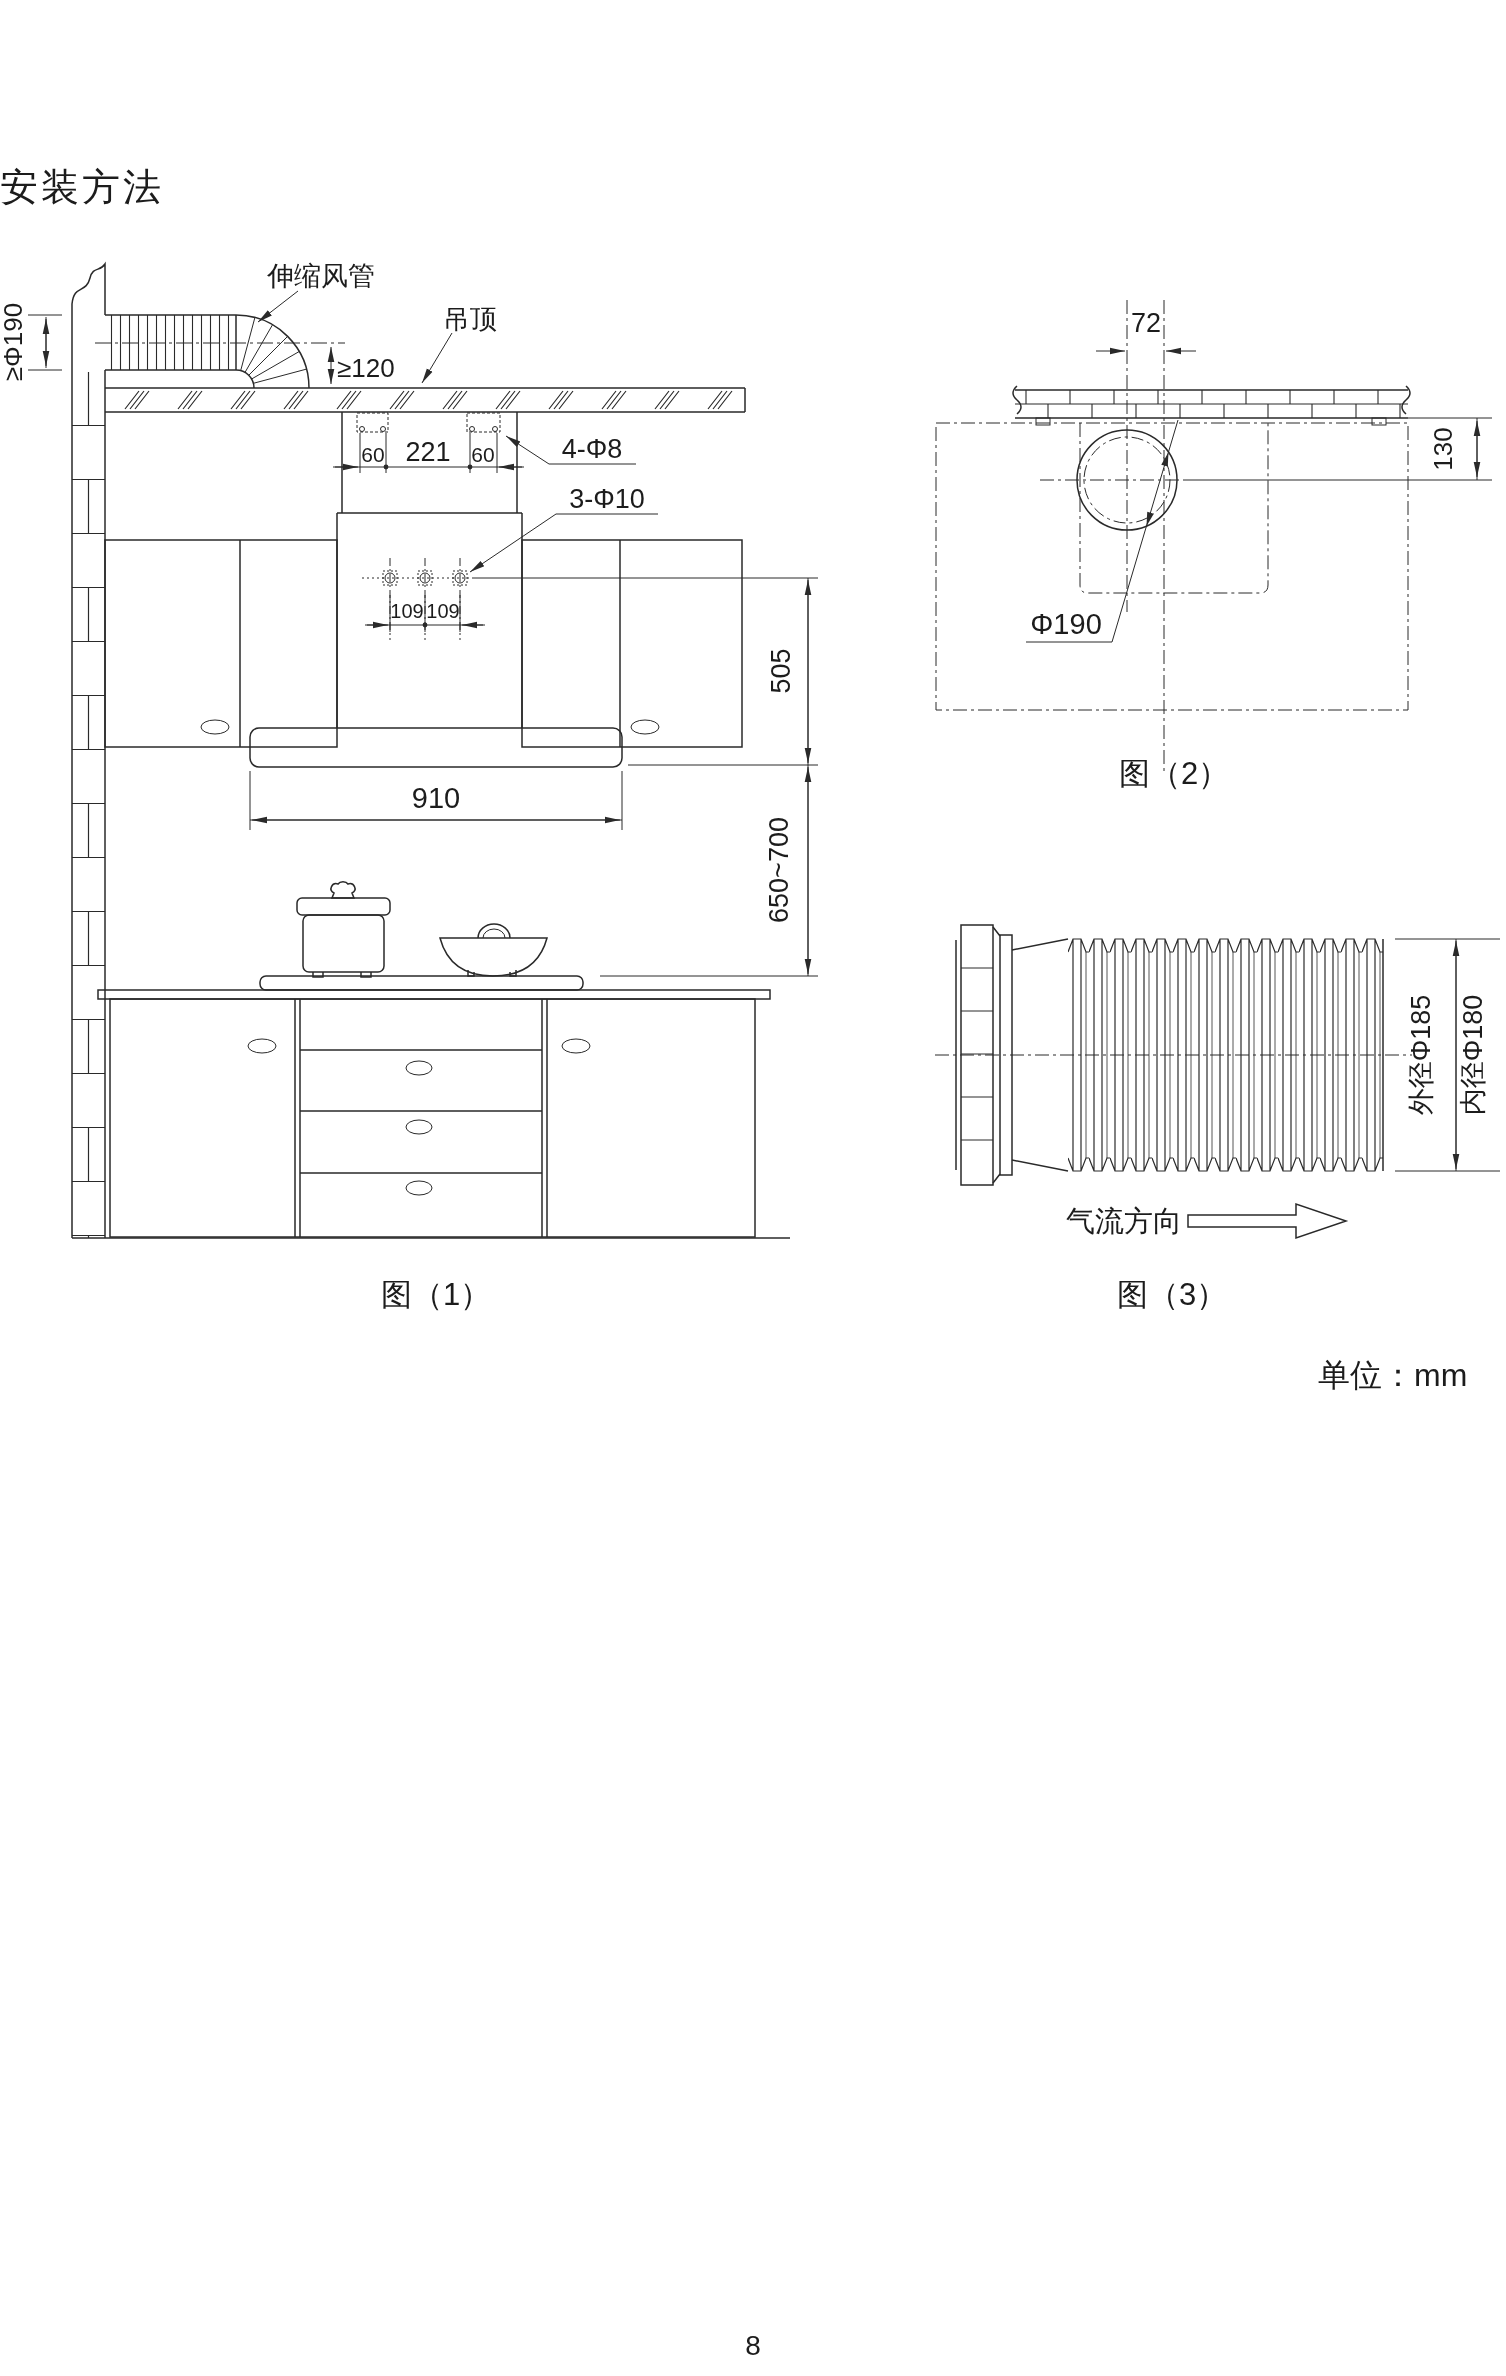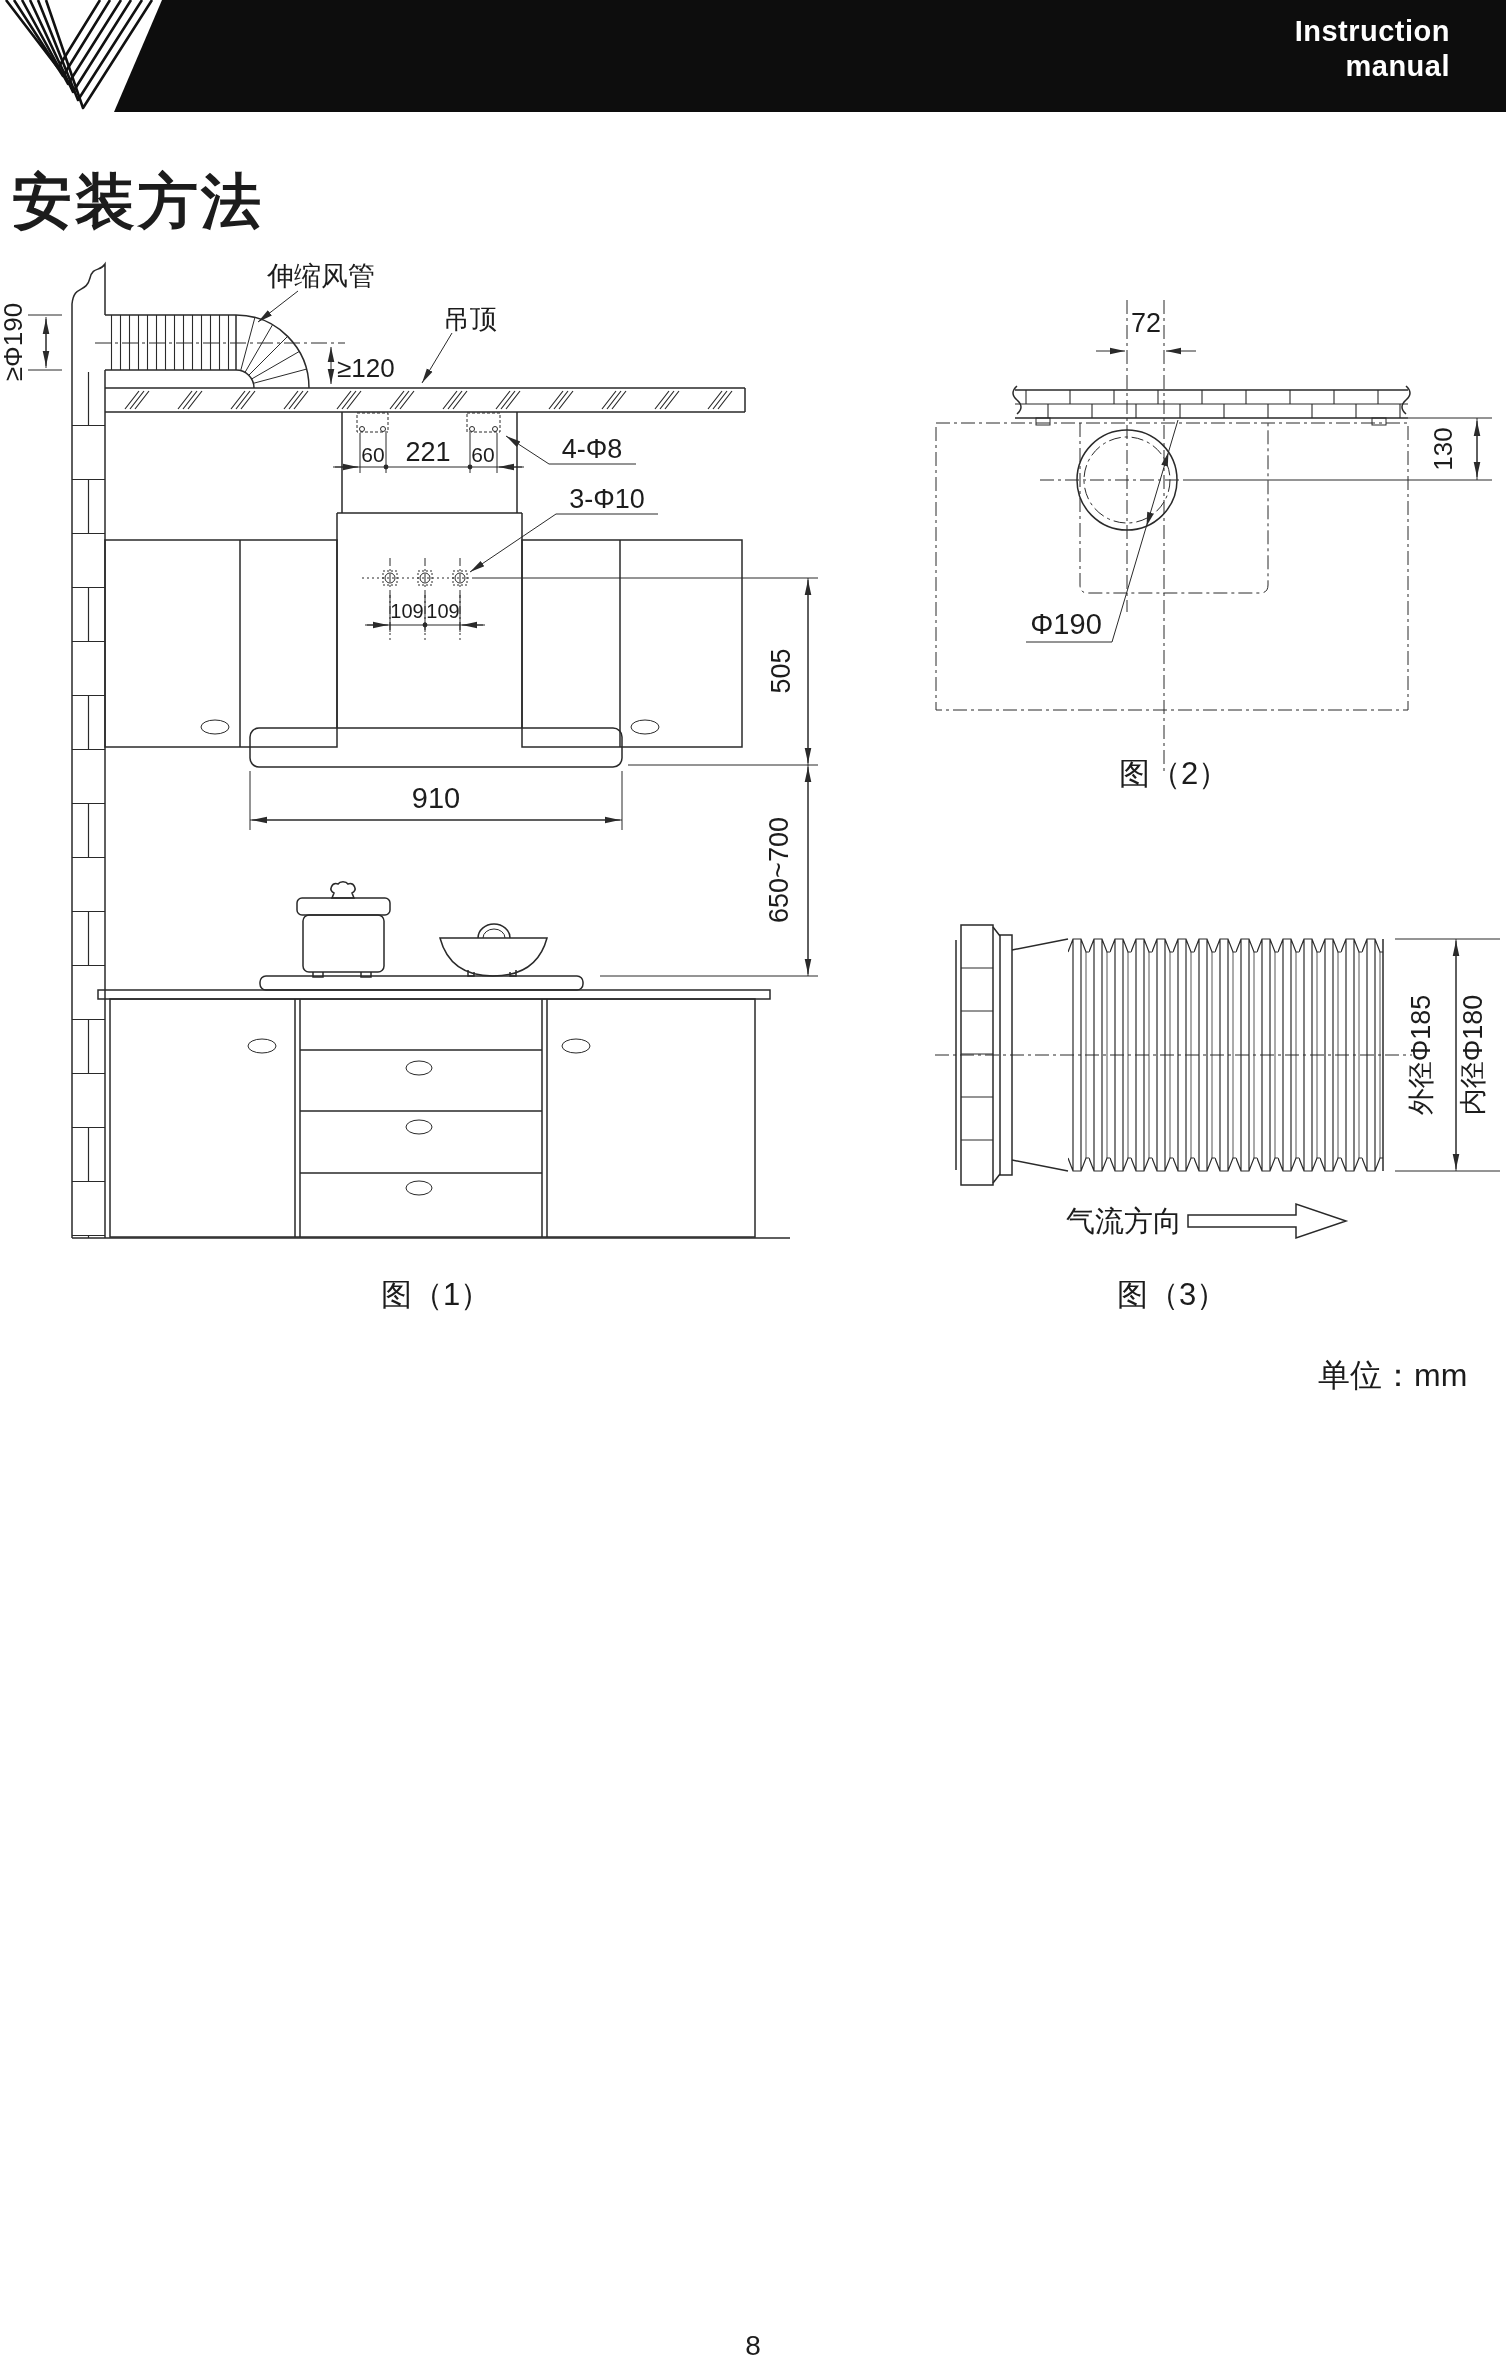--- a/index.html
+++ b/index.html
@@ -2,52 +2,35 @@
 <html><head>
 <meta charset="utf-8">
 <style>
   html,body{margin:0;padding:0;background:#e8e8e8;}
   .page{position:relative;width:1506px;height:2376px;background:#ffffff;overflow:hidden;
         font-family:"Liberation Sans","DejaVu Sans",sans-serif;color:#1c1c1c;}
   .header{position:absolute;left:0;top:0;width:1506px;height:112px;background:#0d0d0d;}
   .header-title{position:absolute;top:14px;right:56px;text-align:right;color:#ffffff;
         font-size:29px;font-weight:bold;line-height:35px;letter-spacing:0.5px;}
   .logo{position:absolute;left:0;top:0;}
-  .doc-title{position:absolute;left:12px;top:162px;font-size:60px;font-weight:bold;letter-spacing:3px;}
+  .doc-title{position:absolute;left:0;top:162px;font-size:38px;font-weight:normal;letter-spacing:3px;}
   .unit-note{position:absolute;left:1318px;top:1354px;width:180px;font-size:32px;}
   .page-num{position:absolute;left:0;top:2330px;width:1506px;text-align:center;font-size:28px;}
   svg{position:absolute;}
   svg text{font-family:"Liberation Sans","DejaVu Sans",sans-serif;fill:#1c1c1c;}
   .ln{stroke:#2a2a2a;stroke-width:1.5;fill:none;}
   .thin{stroke:#2a2a2a;stroke-width:1;fill:none;}
   .dim{stroke:#2a2a2a;stroke-width:1;fill:none;}
   .dot{fill:#2a2a2a;stroke:none;}
 </style>
 </head>
 <body>
 
 <div class="page">
 
-  <div class="header">
-    <svg class="logo" width="170" height="112" viewBox="0 0 170 112">
-      <polygon points="0,0 162,0 114,112 0,112" fill="#ffffff"></polygon>
-      <g fill="none" stroke="#111" stroke-width="2.6" stroke-linejoin="round">
-        <polyline points="6,0 58,68 100,0"></polyline>
-        <polyline points="14,0 63,76 110,0"></polyline>
-        <polyline points="22,0 68,84 121,0"></polyline>
-        <polyline points="30,0 73,92 131,0"></polyline>
-        <polyline points="38,0 78,100 142,0"></polyline>
-        <polyline points="46,0 83,108 152,0"></polyline>
-      </g>
-    </svg>
-    <div class="header-title">
-      <div>Instruction</div>
-      <div>manual</div>
-    </div>
-  </div>
 
   <div class="doc-title">安装方法</div>
 
   <svg width="830" height="1180" viewBox="0 160 830 1180" style="left:0;top:160px;">
     <defs>
       <marker id="ar1" markerWidth="16" markerHeight="9" refX="15" refY="4.5" orient="auto" markerUnits="userSpaceOnUse">
         <path d="M15,4.5 L0,1.2 L0,7.8 Z" fill="#2a2a2a"></path>
       </marker>
       <pattern id="brickP" x="72" y="372" width="33" height="108" patternUnits="userSpaceOnUse">
         <path d="M0,53.5 H33 M0,107.5 H33 M16.5,0 V53.5" stroke="#2a2a2a" stroke-width="1.2" fill="none"></path>

